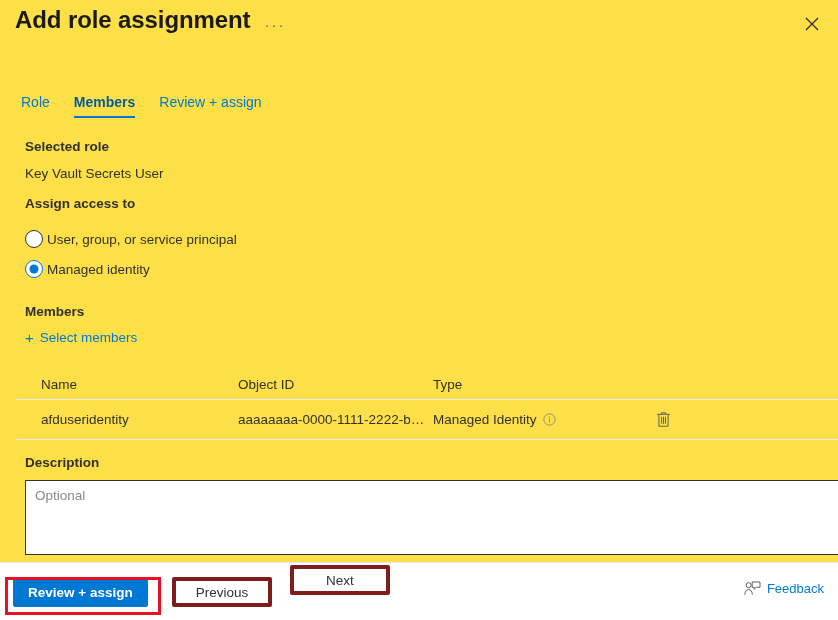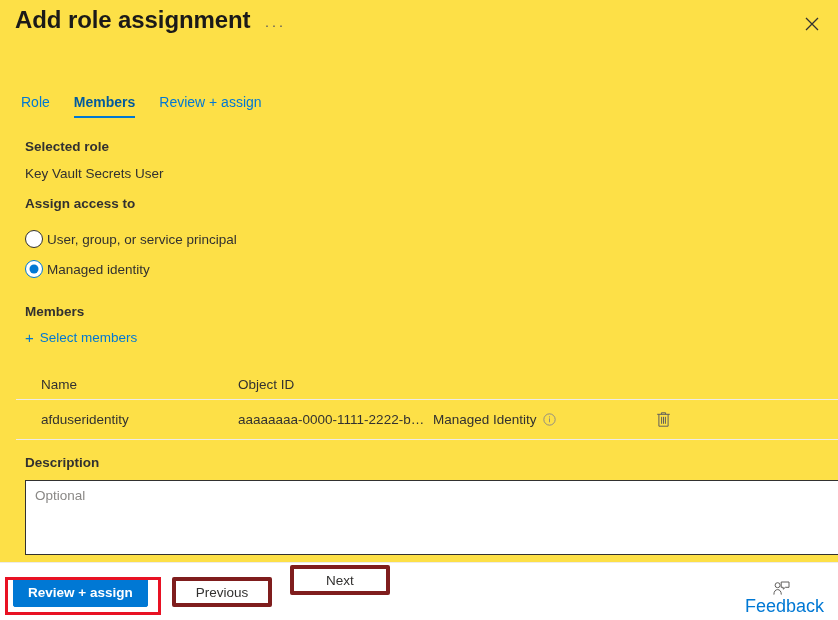--- a/index.html
+++ b/index.html
@@ -146,21 +146,21 @@
   .highlight-box {
     position: absolute; left: 5px; top: 577px;
     width: 156px; height: 38px;
     border: 3px solid #e81123; background: transparent;
     pointer-events: none;
   }
 
   .feedback {
     position: absolute; right: 14px; top: 18px;
     display: inline-flex; align-items: center;
-    color: #0078d4; font-size: 18px; cursor: pointer; white-space: nowrap; flex-direction: column;
+    color: #0078d4; font-size: 13px; cursor: pointer; white-space: nowrap;
   }
   .feedback .fb-icon { margin-right: 6px; display: inline-flex; }
 </style>
 </head>
 <body>
 
 <div class="page">
 
   <div class="header">
     <div class="title">Add role assignment</div>
@@ -200,20 +200,21 @@
     <div class="link-action">
       <span class="plus">+</span>
       <span>Select members</span>
     </div>
   </div>
 
   <div class="table">
     <div class="t-head">
       <div class="c-name">Name</div>
       <div class="c-objid">Object ID</div>
+      <div class="c-type">Type</div>
       <div class="c-act"></div>
     </div>
     <div class="t-row">
       <div class="c-name">afduseridentity</div>
       <div class="c-objid">
         <span class="truncate">aaaaaaaa-0000-1111-2222-bbbbbbbbbbbb</span>
       </div>
       <div class="c-type">
         <span>Managed Identity</span>
         <span class="info-icon">

